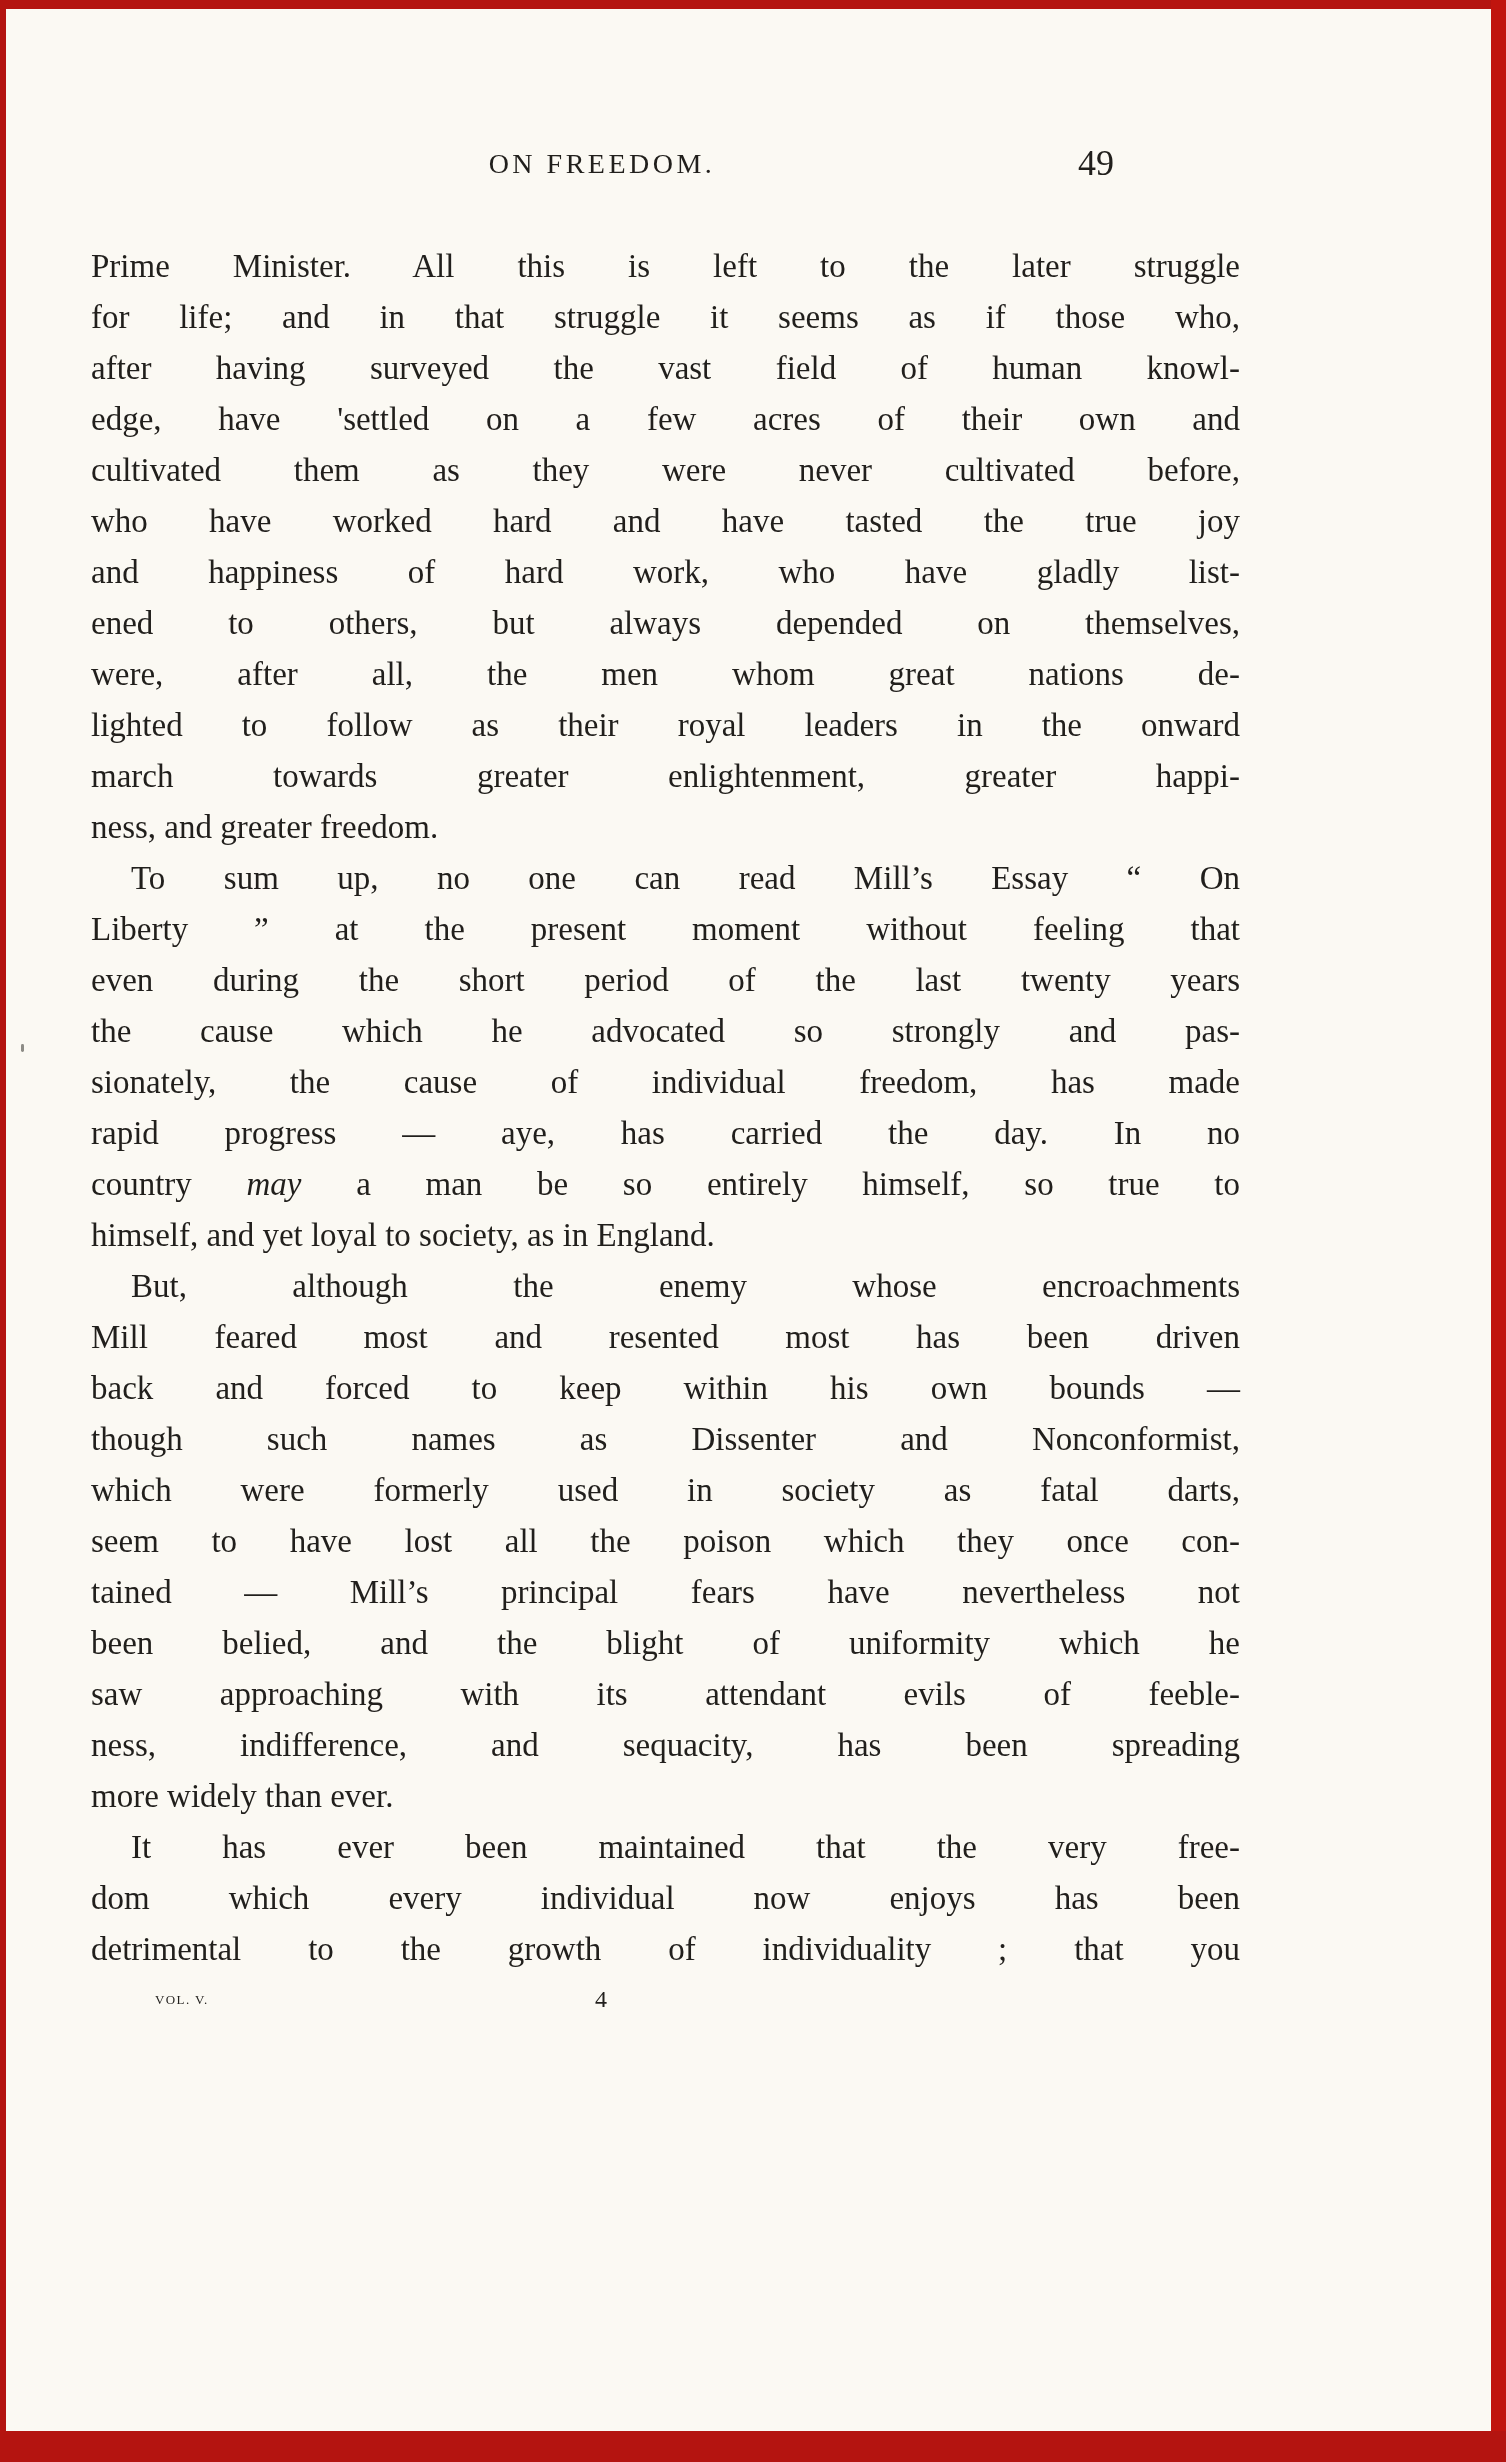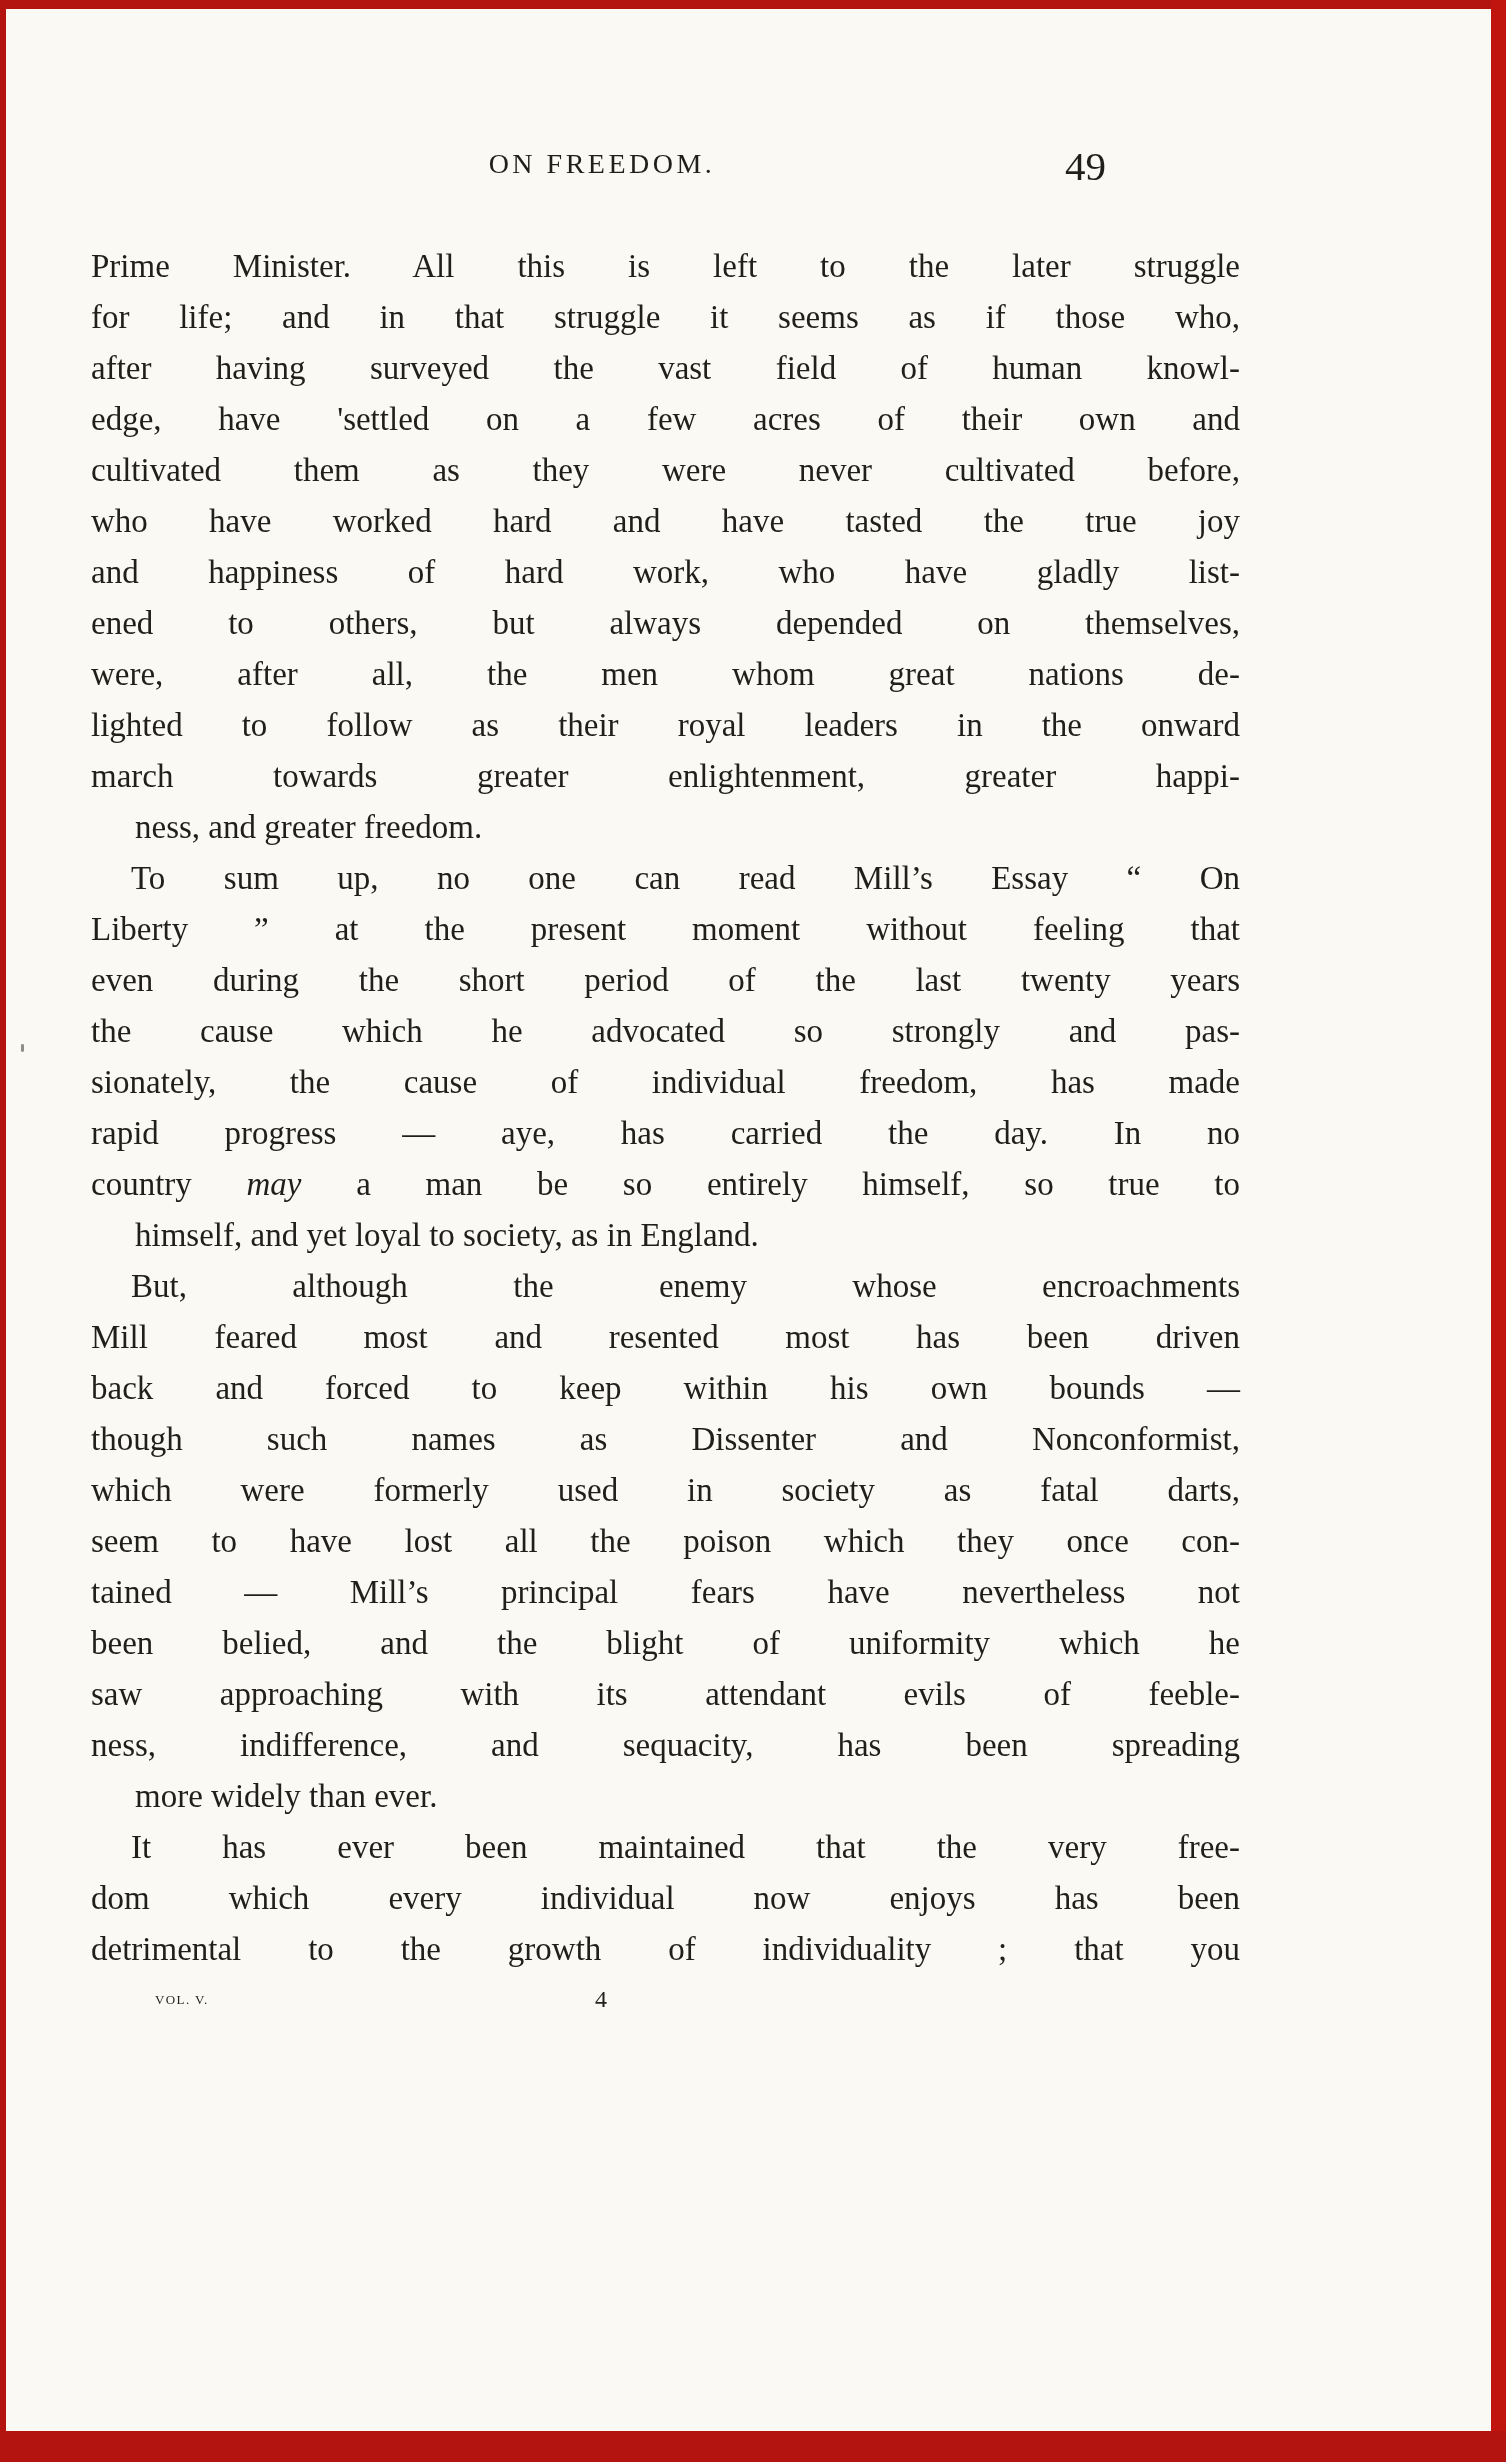--- a/index.html
+++ b/index.html
@@ -20,28 +20,28 @@
   .edge-top    { top: 0; left: 0; width: 100%; height: 9px; }
   .edge-left   { top: 0; left: 0; width: 6.3px; height: 100%; }
   .edge-right  { top: 0; right: 0; width: 14.7px; height: 100%; background: var(--edge_right, #c0140e); }
   .edge-bottom { bottom: 0; left: 0; width: 100%; height: 31px; }
 
   .running-head { position: absolute; left: 105px; top: 148px; width: 1149px; height: 49px; }
   .head-title {
     position: absolute; left: 497px; transform: translateX(-50%);
     font-size: 28px; letter-spacing: 3.5px; white-space: nowrap;
   }
-  .folio { position: absolute; right: 148px; top: -5.6px; font-size: 41px; }
+  .folio { position: absolute; right: 140px; top: -5.6px; font-size: 36px; }
 
   .text-block {
     position: absolute; left: 91px; top: 241px; width: 1149px;
     font-size: 33px; line-height: 51px;
   }
   .line { text-align: justify; text-align-last: justify; text-justify: inter-word; }
-  .line.last { text-align-last: left; margin-left: 44px; }
+  .line.last { text-align-last: left; }
   .line.indent { text-indent: 40px; }
   .it { font-style: italic; }
 
   .colophon { position: absolute; left: 105px; top: 1986px; width: 1149px; height: 49px; }
   .vol { position: absolute; left: 50px; top: 5.6px; font-size: 13px; letter-spacing: 1.4px; }
   .sig { position: absolute; left: 490px; top: 0; font-size: 24px; }
 
   .artifact { position: absolute; left: 21px; top: 1044px; width: 2.8px; height: 8.4px; background: #8d8c86; border-radius: 1.4px; }
 </style>
 </head>

